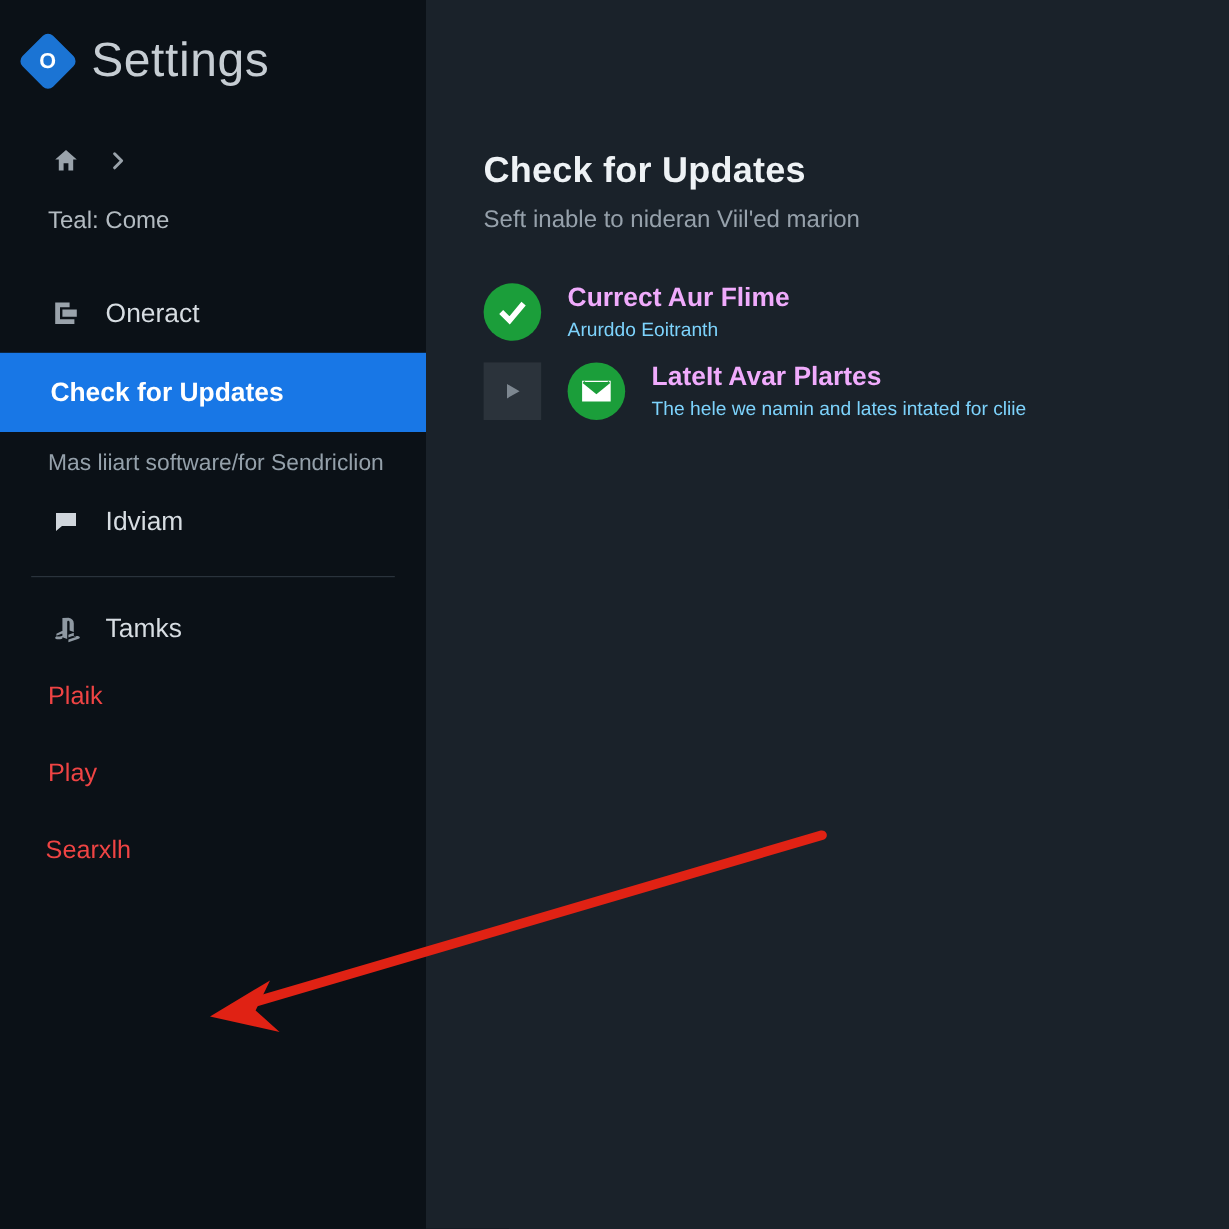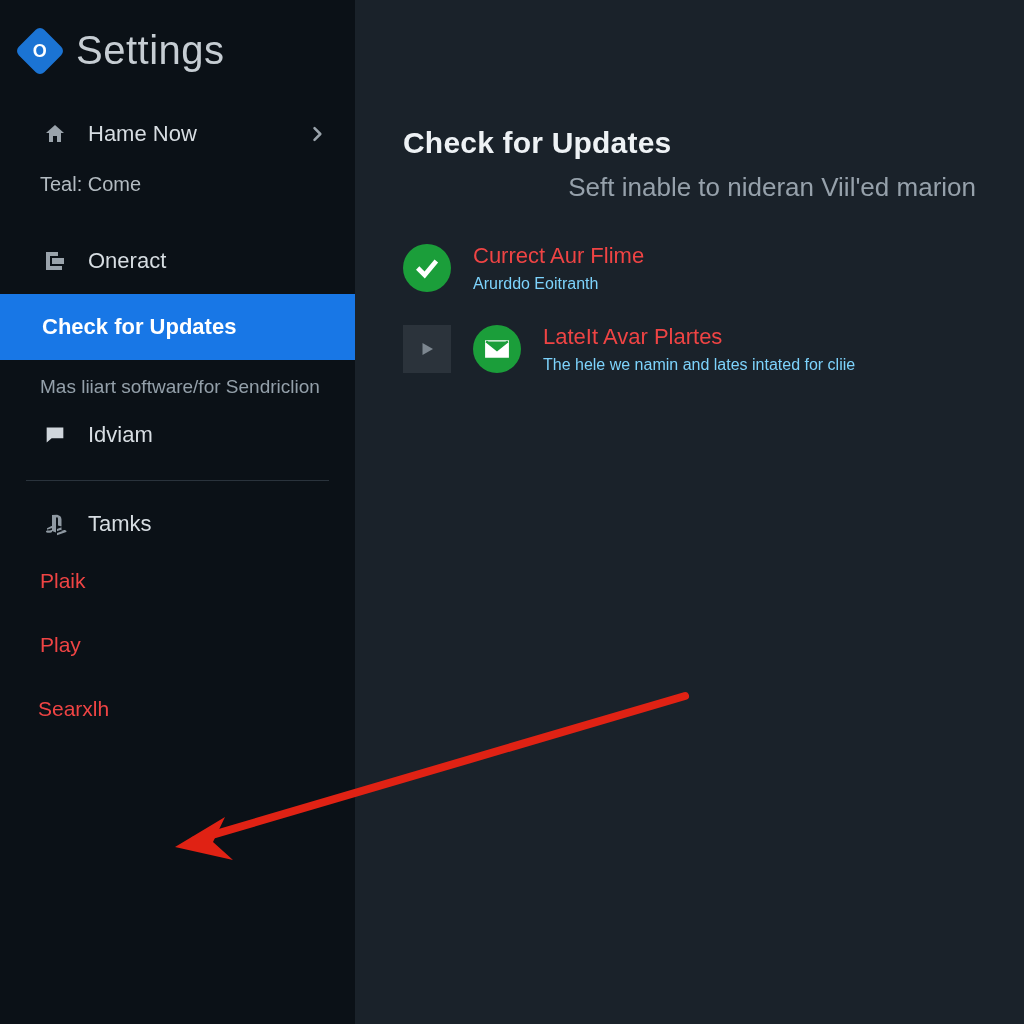--- a/index.html
+++ b/index.html
@@ -32,31 +32,31 @@
 
     .sb-row.idv .icon svg { fill: #cfd5db; }
 
     .sb-divider { height: 1px; background: #2a333c; margin: 14px 26px 8px 26px; }
 
     .sb-plain { padding: 16px 22px 16px 40px; color: #ef4444; font-size: 21px; font-weight: 400; cursor: pointer; }
 
     
     .mc-wrap { padding: 126px 48px 0 48px; }
     .mc-title { color: #eef2f5; font-size: 30px; font-weight: 700; letter-spacing: 0.2px; }
-    .mc-sub { color: #96a1ab; font-size: 26px; font-weight: 400; margin-top: 12px; text-align: right; }
+    .mc-sub { color: #96a1ab; font-size: 20px; font-weight: 400; margin-top: 12px; }
 
     .mc-item { display: flex; align-items: center; gap: 22px; margin-top: 40px; }
     .mc-check { width: 48px; height: 48px; border-radius: 50%; background: #1b9e3a; display: flex; align-items: center; justify-content: center; flex: none; }
     .mc-check svg { width: 28px; height: 28px; stroke: #fff; stroke-width: 4; fill: none; }
     .mc-env { width: 48px; height: 48px; border-radius: 50%; background: #1b9e3a; display: flex; align-items: center; justify-content: center; flex: none; }
     .mc-env svg { width: 26px; height: 20px; fill: #fff; }
-    .mc-text .t1 { color: #ef4444; font-size: 22px; font-weight: 400; margin-bottom: 6px; }
+    .mc-text .t1 { color: #f0abfc; font-size: 22px; font-weight: 700; margin-bottom: 6px; }
     .mc-text .t2 { color: #7dd3fc; font-size: 16px; font-weight: 400; }
 
-    .mc-row2 { display: flex; align-items: center; gap: 22px; margin-top: 31px; }
+    .mc-row2 { display: flex; align-items: center; gap: 22px; margin-top: 16px; }
     .mc-play { width: 48px; height: 48px; background: #2b333b; display: flex; align-items: center; justify-content: center; flex: none; cursor: pointer; }
     .mc-play svg { width: 18px; height: 20px; fill: #7d8790; }
 
     
     .arrow { position: absolute; left: 155px; top: 692px; pointer-events: none; }
     .arrow svg { overflow: visible; }
 
     
     svg { display: block; }
   </style>
@@ -73,21 +73,20 @@
       </div>
       <div class="sb-title">Settings</div>
     </div>
 
     <div class="sb-row top">
       <span class="icon">
         <svg viewBox="0 0 24 24" width="24" height="24">
             <path fill="#9aa3ab" d="M12 3 L3 11 L6 11 L6 20 L10 20 L10 14 L14 14 L14 20 L18 20 L18 11 L21 11 Z"></path>
           </svg>
       </span>
-      <span class="label">Hame Now</span>
       <span class="chev">
         <svg viewBox="0 0 24 24" width="20" height="20">
             <path fill="none" stroke="#9aa3ab" stroke-width="3" stroke-linecap="round" stroke-linejoin="round" d="M9 5 L16 12 L9 19"></path>
           </svg>
       </span>
     </div>
 
     <div class="sb-sub">Teal: Come</div>
 
     <div class="sb-row oneract">

